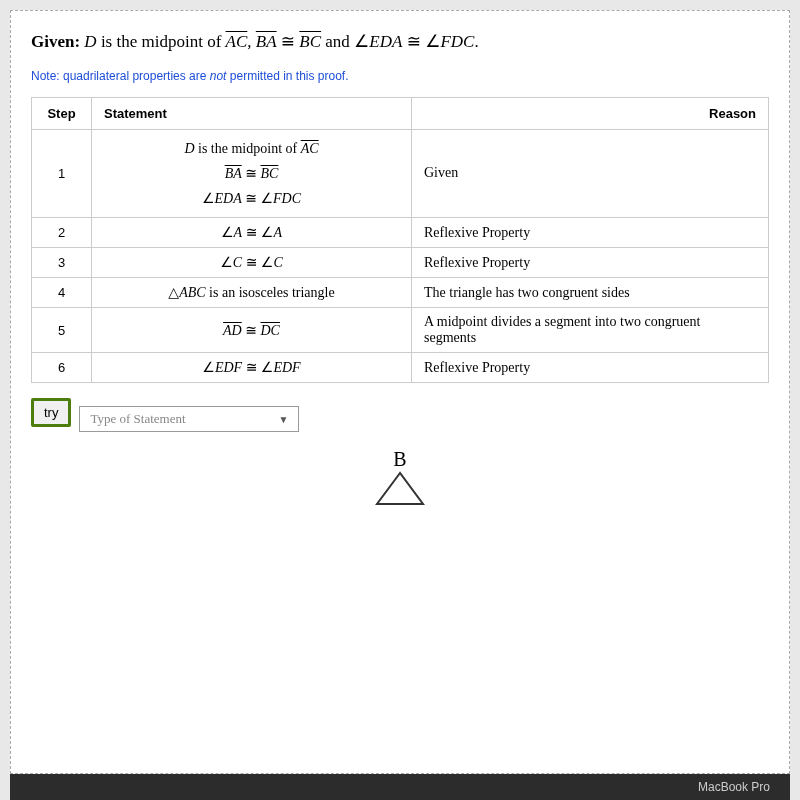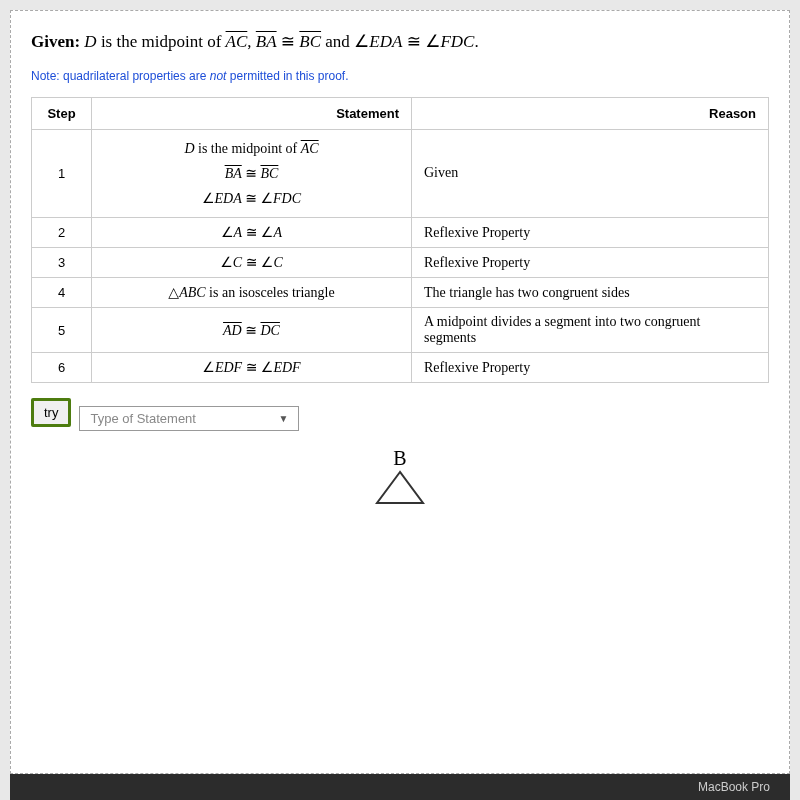--- a/index.html
+++ b/index.html
@@ -69,21 +69,21 @@
       font-size: 13px;
       background: #fff;
     }
 
     thead th:first-child {
       width: 60px;
       text-align: center;
     }
 
     thead th:nth-child(2) {
-      text-align: right;
+      text-align: left;
       width: 320px;
     }
 
     tbody td {
       border: 1px solid #ccc;
       padding: 6px 12px;
       vertical-align: middle;
       font-family: Georgia, serif;
     }
 
@@ -118,21 +118,21 @@
       font-family: Arial, sans-serif;
       cursor: pointer;
       border-radius: 2px;
     }
 
     .type-dropdown {
       border: 1px solid #999;
       background: #fff;
       padding: 4px 10px;
       font-size: 13px;
-      font-family: Liberation Sans, sans-serif;
+      font-family: Liberation Serif, serif;
       color: #888;
       width: 220px;
       display: flex;
       align-items: center;
       justify-content: space-between;
       cursor: pointer;
       margin-top: 13px;
     }
 
     .dropdown-arrow {

